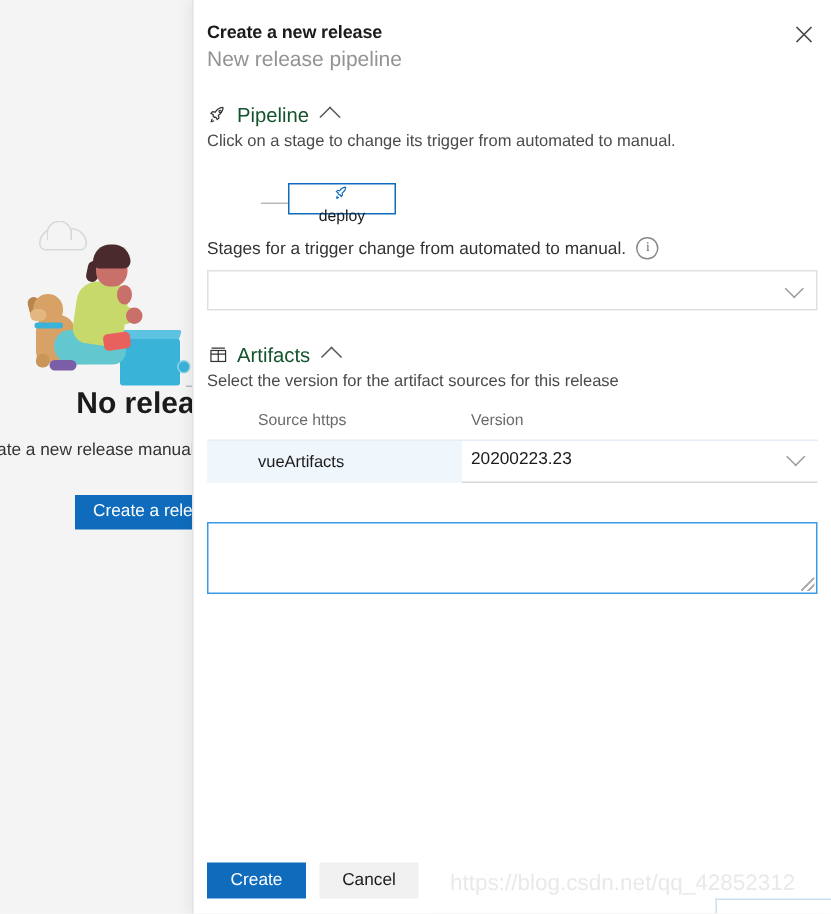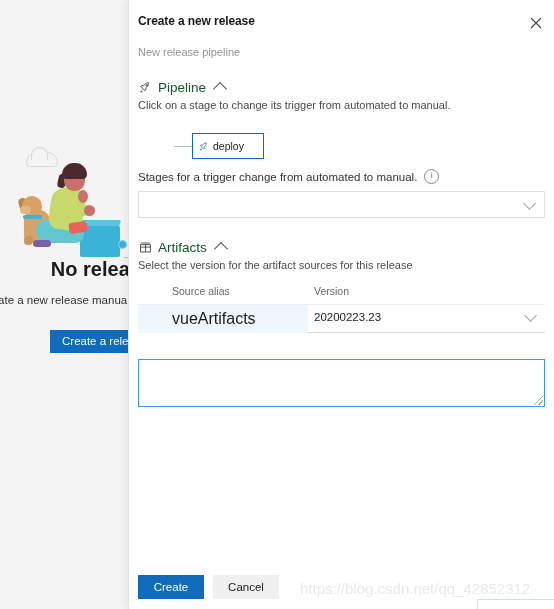--- a/index.html
+++ b/index.html
@@ -276,22 +276,22 @@
     position: relative;
     padding: 14px 16px 0 9px;
   }
   .panel-title {
     font-size: 12px;
     font-weight: bold;
     color: #1b1b1b;
     letter-spacing: -0.1px;
   }
   .panel-subtitle {
-    margin-top: 18px;
-    font-size: 11px;
+    margin-top: 3px;
+    font-size: 14px;
     color: #939393;
   }
   .close-icon {
     position: absolute;
     right: 6px;
     top: 11px;
     width: 24px; height: 24px;
     cursor: pointer;
     color: #444;
   }
@@ -351,23 +351,24 @@
     position: absolute;
     left: 54px;
     top: 8px;
     width: 72px;
     height: 21px;
     border: 1.5px solid #0f6cbd;
     background: #ffffff;
     display: flex;
     align-items: center;
     gap: 4px;
-    padding: 12px 6px;
+    padding: 0 6px;
     box-sizing: border-box;
     cursor: pointer;
+    flex-direction: column;
   }
   .stage-icon {
     width: 10px; height: 11px;
     color: #0f6cbd;
     display: inline-flex;
   }
   .stage-label {
     font-size: 10.5px;
     color: #1b1b1b;
   }
@@ -429,21 +430,21 @@
     align-items: center;
     height: 28px;
     background: #eff6fc;
     border-top: 1px solid #e7eef5;
     cursor: pointer;
   }
   .art-alias {
     width: 170px;
     padding-left: 34px;
     box-sizing: border-box;
-    font-size: 16px;
+    font-size: 11px;
     color: #1b1b1b;
   }
   .art-version {
     flex: 1;
     height: 28px;
     background: #ffffff;
     border-bottom: 1px solid #d8d8d8;
     display: flex;
     align-items: center;
     justify-content: space-between;
@@ -632,21 +633,21 @@
           <path d="M2.5 2.5h11" stroke="#333" stroke-width="1" fill="none"></path>
         </svg>
       </span>
       <span class="section-title">Artifacts</span>
       <span class="chev-up"></span>
     </div>
     <div class="section-desc">Select the version for the artifact sources for this release</div>
 
     <div class="art-table">
       <div class="art-head">
-        <div class="art-col-alias">Source alias</div>
+        <div class="art-col-alias">Source https</div>
         <div class="art-col-version">Version</div>
       </div>
       <div class="art-row">
         <div class="art-alias">vueArtifacts</div>
         <div class="art-version">
           <span>20200223.23</span>
           <span class="chev-down"></span>
         </div>
       </div>
     </div>

